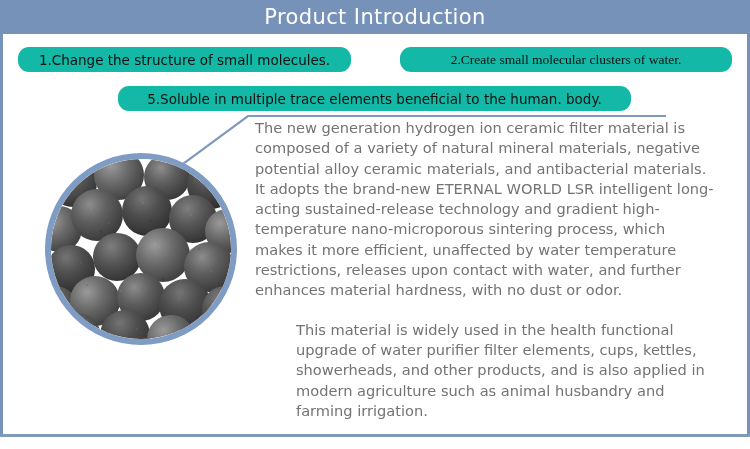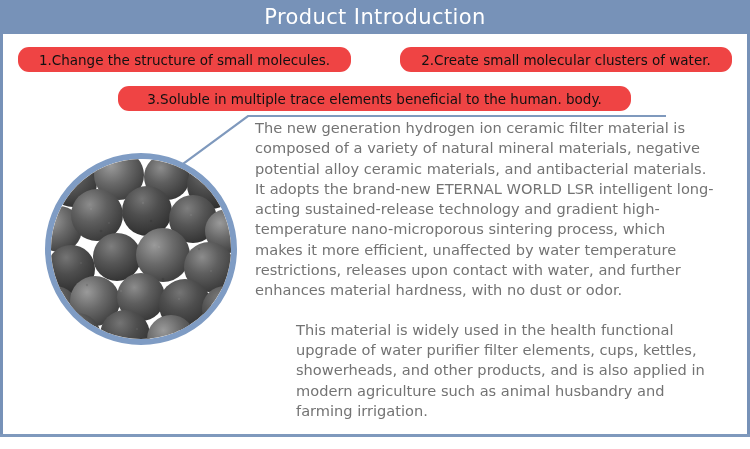--- a/index.html
+++ b/index.html
@@ -63,33 +63,33 @@
     left: 0;
     top: 434px;
     width: 750px;
     height: 3px;
     background: #7f99bd;
   }
 
   
   .pill {
     position: absolute;
-    background: #ef4444;
+    background: #14b8a6;
     border-radius: 11px;
     color: #111111;
     font-size: 13.5px;
     font-family: "DejaVu Sans", sans-serif;
     white-space: nowrap;
     display: flex;
     align-items: center;
     justify-content: center;
     box-sizing: border-box;
   }
   #pill-1 { left: 18px;  top: 47px; width: 333px; height: 25px; }
-  #pill-2 { left: 400px; top: 47px; width: 332px; height: 25px; }
+  #pill-2 { left: 400px; top: 47px; width: 332px; height: 25px; font-family: Liberation Serif, serif; }
   #pill-3 { left: 118px; top: 86px; width: 513px; height: 25px; }
 
   
   #connector {
     position: absolute;
     left: 180px;
     top: 112px;
     width: 500px;
     height: 60px;
     pointer-events: none;
@@ -134,21 +134,21 @@
 
   <div id="header-bar"></div>
   <div id="header-title">Product Introduction</div>
 
   <div class="side-rail" id="rail-left"></div>
   <div class="side-rail" id="rail-right"></div>
   <div id="bottom-rule"></div>
 
   <div class="pill" id="pill-1">1.Change the structure of small molecules.</div>
   <div class="pill" id="pill-2">2.Create small molecular clusters of water.</div>
-  <div class="pill" id="pill-3">3.Soluble in multiple trace elements beneficial to the human. body.</div>
+  <div class="pill" id="pill-3">5.Soluble in multiple trace elements beneficial to the human. body.</div>
 
   <svg id="connector" viewBox="0 0 500 60" width="500" height="60">
     <polyline points="0,54 68,4 486,4" fill="none" stroke="#7f99bd" stroke-width="2.2" stroke-linejoin="miter" stroke-linecap="butt"></polyline>
   </svg>
 
   <div id="photo-circle">
     <svg width="180" height="180" viewBox="0 0 180 180">
       <defs>
         <radialGradient id="bg1" cx="36%" cy="30%" r="72%">
           <stop offset="0%" stop-color="#8c8c8c"></stop>

